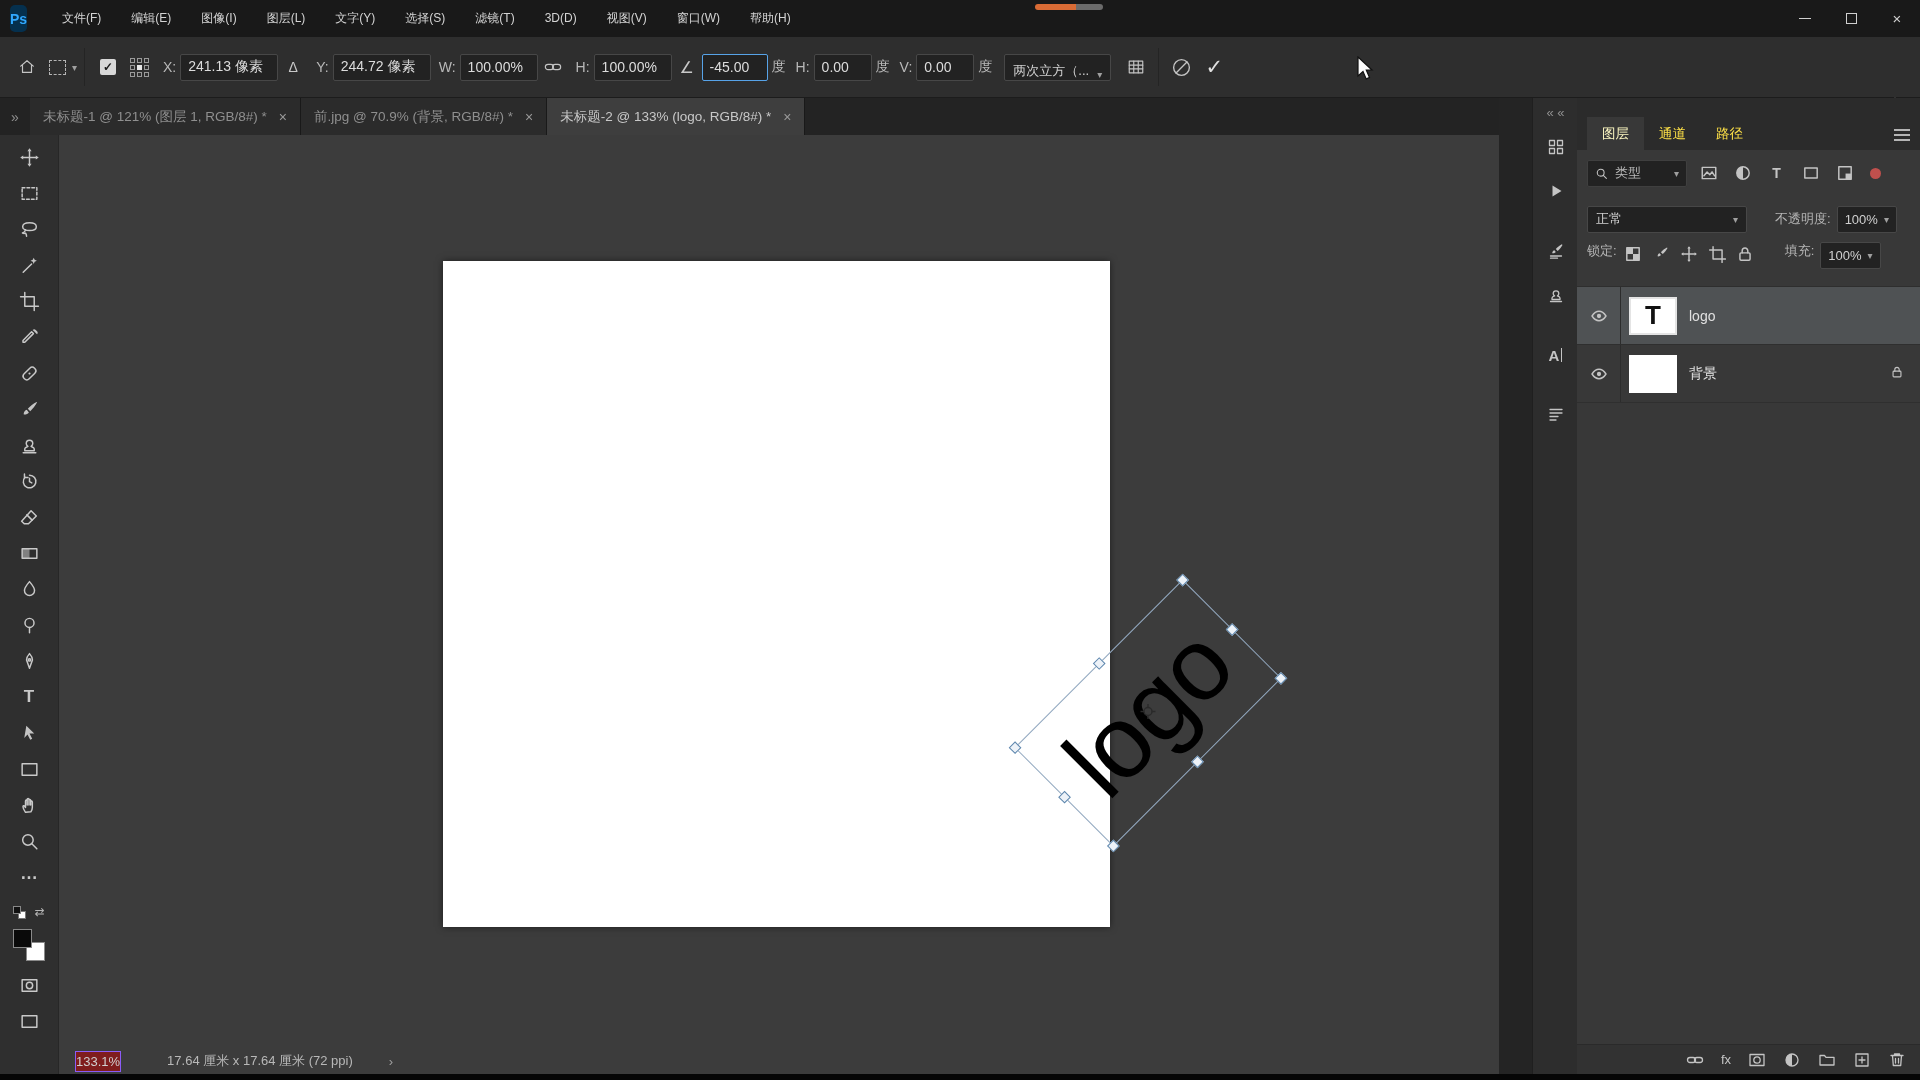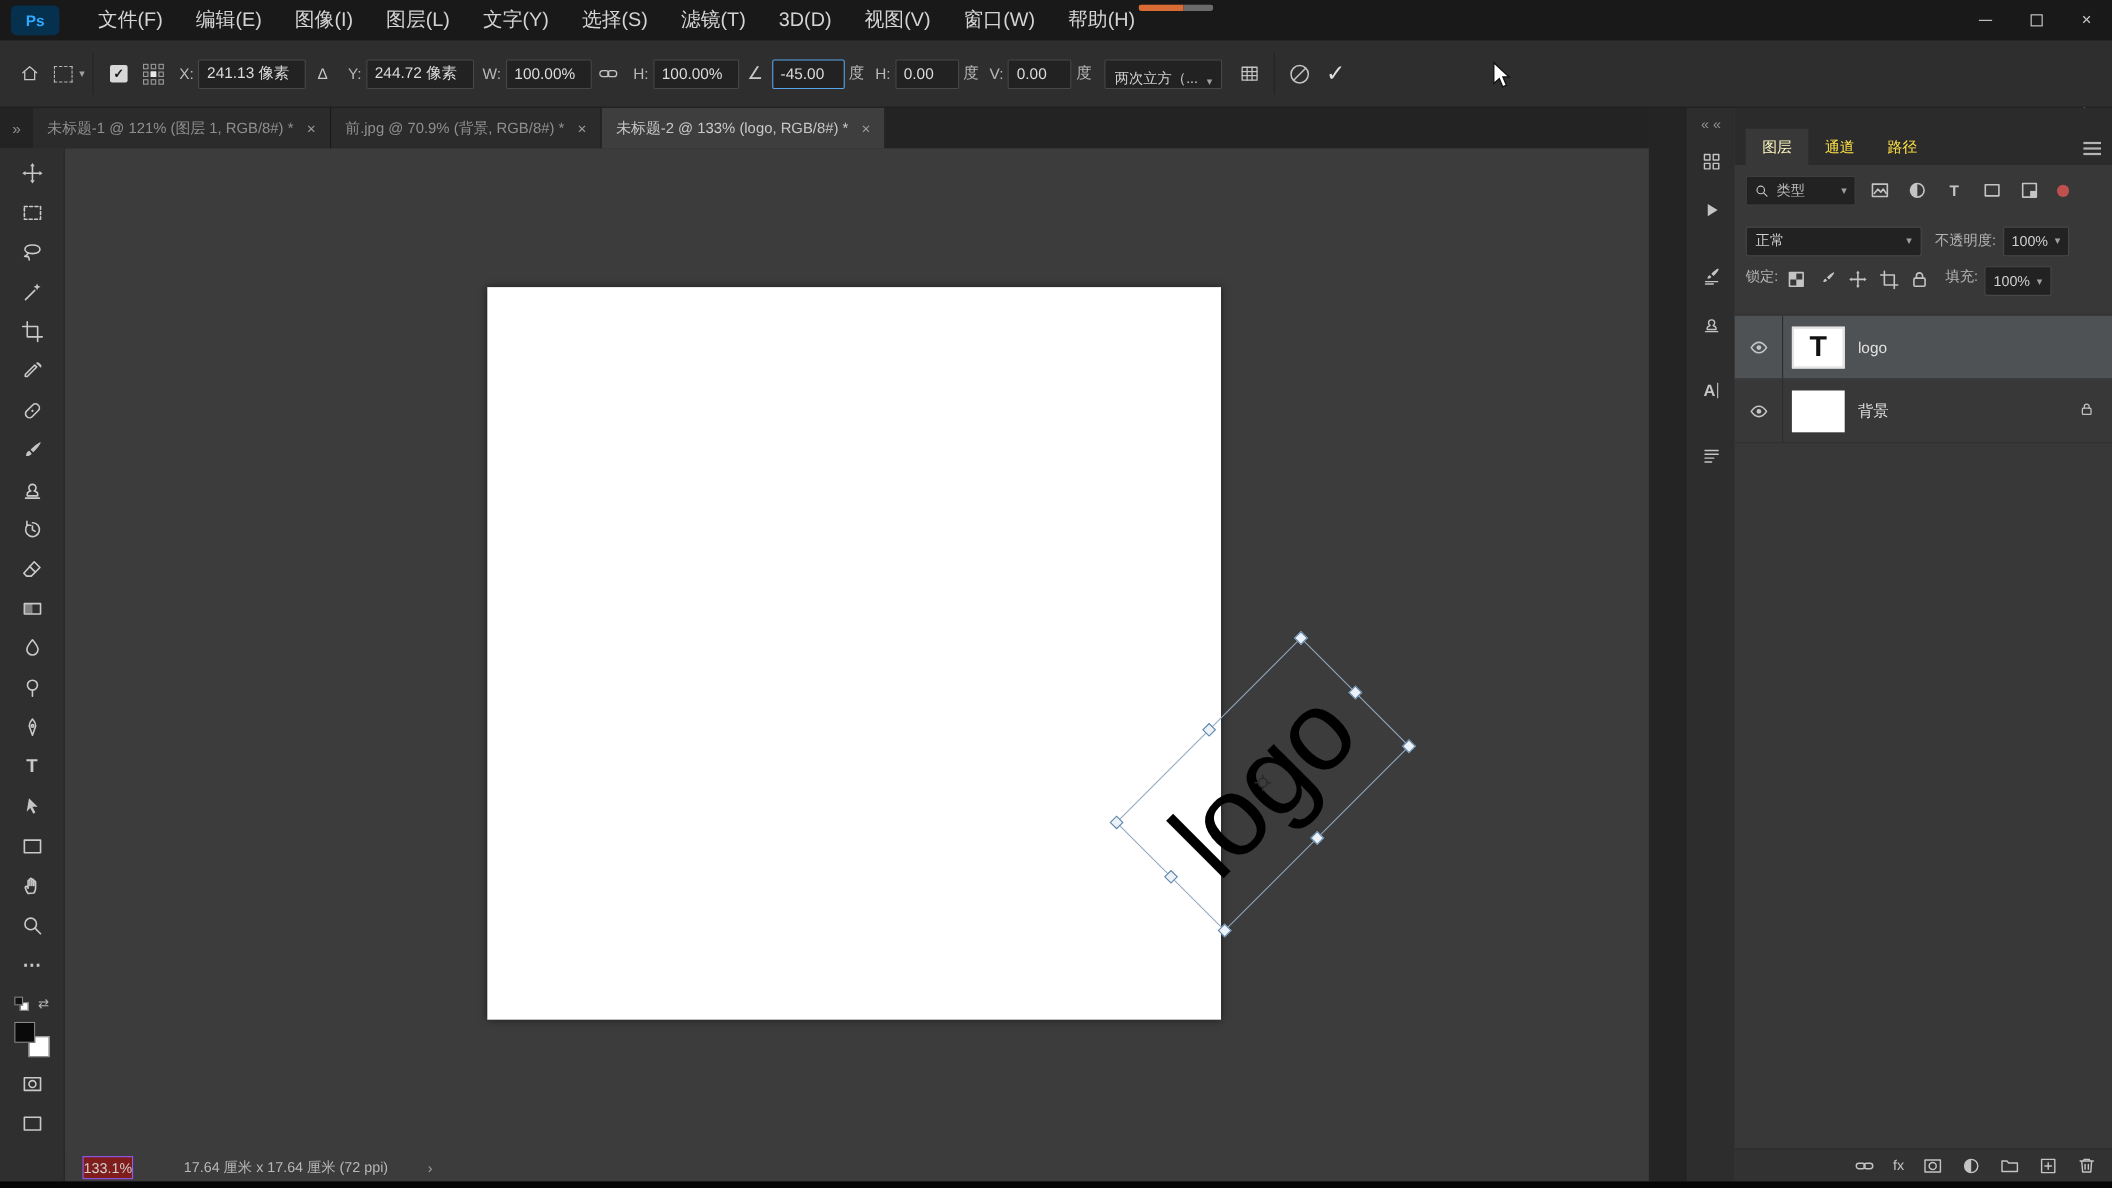--- a/index.html
+++ b/index.html
@@ -11,24 +11,24 @@
     --text:#cfcfcf; --text-dim:#9a9a9a; --sel:#4f5254; --focus:#57a3e8;
   }
   *{box-sizing:border-box}
   html,body{margin:0;padding:0}
   body{width:1920px;height:1080px;overflow:hidden;background:#3c3c3c;
        font-family:"Liberation Sans",sans-serif;color:var(--text);font-size:14px}
   #app{position:relative;width:1920px;height:1080px;background:var(--bg-paste)}
 
   
   .titlebar{position:absolute;left:0;top:0;right:0;height:37px;background:var(--bg-titlebar);display:flex;align-items:center}
-  .ps-logo{width:44px;height:27px;margin-left:10px;border-radius:5px;background:#05304e;color:#31a8ff;
+  .ps-logo{width:17px;height:27px;margin-left:10px;border-radius:5px;background:#05304e;color:#31a8ff;
            display:flex;align-items:center;justify-content:center;font-weight:bold;font-size:14px}
   .menu{display:flex;margin-left:20px}
-  .menu-item{padding:0 15px;line-height:37px;font-size:18px;color:#d4d4d4;cursor:default}
+  .menu-item{padding:0 15px;line-height:37px;font-size:12px;color:#d4d4d4;cursor:default}
   .rec-indicator{position:absolute;left:1035px;top:4px;width:68px;height:6px;border-radius:3px;overflow:hidden;display:flex}
   .rec-indicator .a{width:60%;background:#d96b35}.rec-indicator .b{flex:1;background:#6b6b6b}
   .win-controls{position:absolute;right:0;top:0;display:flex;height:37px}
   .win-btn{width:46px;height:37px;display:flex;align-items:center;justify-content:center;color:#d0d0d0;font-size:15px}
   .win-btn .sq{width:11px;height:11px;border:1.4px solid #d0d0d0}
   .win-btn .mn{width:12px;height:0;border-top:1.6px solid #d0d0d0}
 
   
   .optionsbar{position:absolute;left:0;top:37px;right:0;height:61px;background:var(--bg-options);
               border-bottom:1px solid #1c1c1c;display:flex;align-items:center;padding-left:12px}
@@ -113,21 +113,21 @@
   .panel-menu i{display:block;height:1.6px;background:#b5b5b5}
   .filter-row{height:46px;display:flex;align-items:center;padding:0 10px;gap:9px}
   .search-select{display:flex;align-items:center;gap:7px;width:100px;height:27px;background:var(--bg-input);
                  border:1px solid #3f3f3f;border-radius:2px;padding:0 7px;font-size:13px;color:#b9b9b9}
   .flt-btn{width:25px;height:25px;display:flex;align-items:center;justify-content:center;color:#c4c4c4}
   .flt-t{font-size:14px;font-weight:bold;color:#c4c4c4}
   .flt-toggle{width:11px;height:11px;border-radius:50%;background:#c0504d;margin-left:4px}
   .blend-row{height:46px;display:flex;align-items:center;padding:0 10px}
   .blend-select{width:160px;height:27px;background:var(--bg-input);border:1px solid var(--border-input);border-radius:2px;
                 display:flex;align-items:center;justify-content:space-between;padding:0 8px;font-size:13px;color:#d0d0d0}
-  .pn-label{font-size:13px;color:#b5b5b5;margin-left:12px;white-space:nowrap}
+  .pn-label{font-size:13px;color:#b5b5b5;margin-left:28px;white-space:nowrap}
   .val-select{height:27px;background:var(--bg-input);border:1px solid var(--border-input);border-radius:2px;
               display:flex;align-items:center;gap:6px;padding:0 7px;font-size:13px;color:#d0d0d0;margin-left:6px}
   .lock-row{height:44px;display:flex;align-items:flex-start;padding:0 10px}
   .lock-btn{width:24px;height:24px;display:flex;align-items:center;justify-content:center;color:#c4c4c4;margin-left:4px}
   .layers-list{border-top:1px solid #2e2e2e}
   .layer-row{height:58px;display:flex;align-items:center;border-bottom:1px solid #2f2f2f}
   .layer-row.selected{background:var(--sel)}
   .eye-cell{width:44px;height:100%;display:flex;align-items:center;justify-content:center;border-right:1px solid #2c2c2c}
   .thumb{width:48px;height:38px;background:#fff;margin-left:8px;display:flex;align-items:center;justify-content:center}
   .thumb.type-thumb{color:#111;font-size:26px;font-weight:bold;border:2px solid #e4e4e4}

